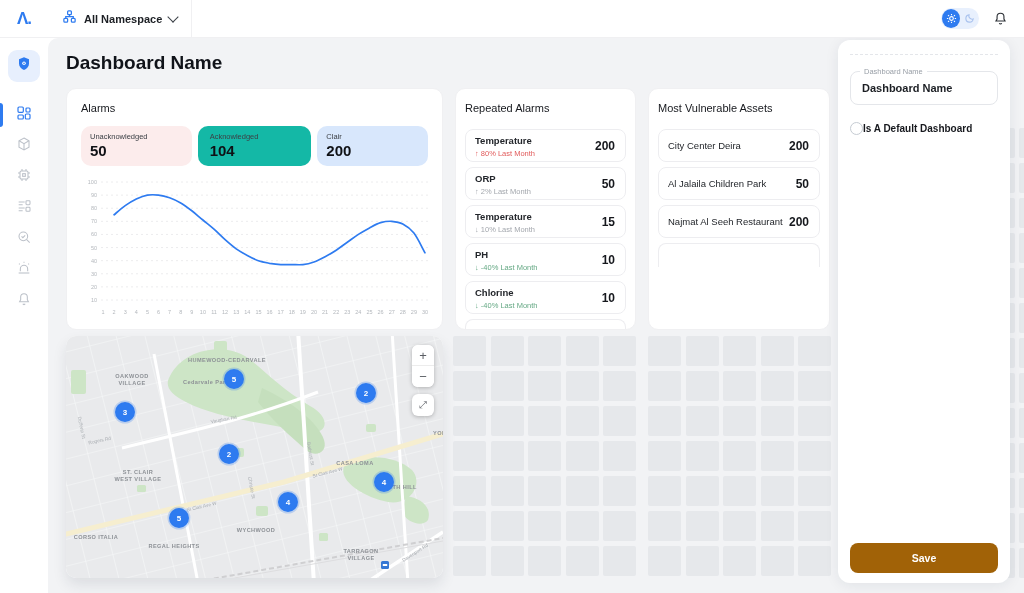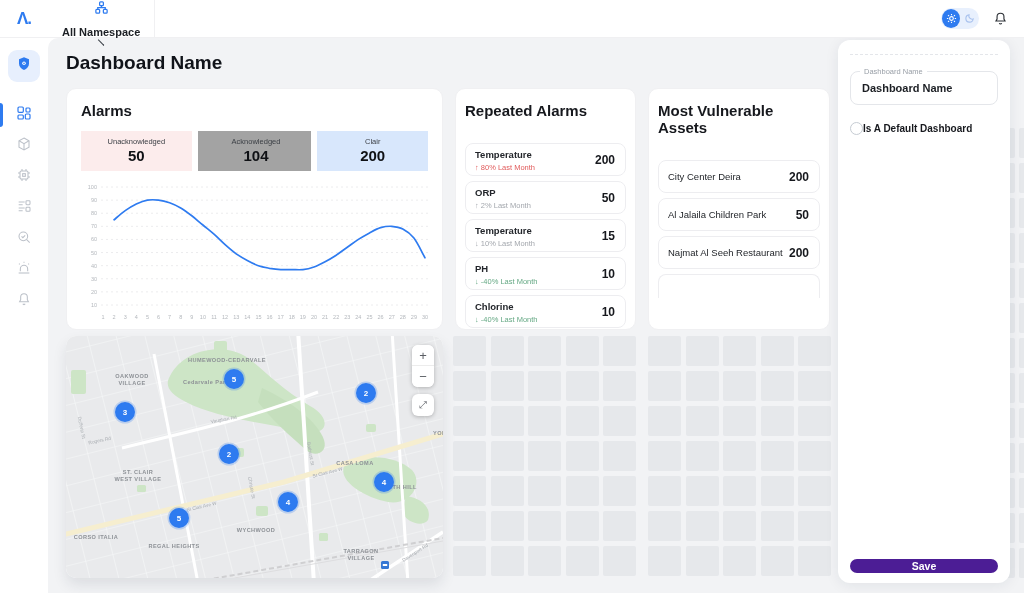--- a/index.html
+++ b/index.html
@@ -3,21 +3,21 @@
 <meta charset="utf-8">
 <style>
   * { margin:0; padding:0; box-sizing:border-box; }
   html,body { width:1024px; height:593px; overflow:hidden; }
   body { font-family:"Liberation Sans", sans-serif; background:#fff; position:relative; color:#16181d; }
 
   
   .topbar { position:absolute; left:0; top:0; width:1024px; height:38px; background:#fff;
             border-bottom:1px solid #f0f0f2; display:flex; align-items:center; z-index:5; }
   .logo { width:48px; text-align:center; font-weight:800; font-size:17px; color:#2e7bf0; letter-spacing:-1px; }
-  .ns-btn { display:flex; align-items:center; gap:7px; padding:0 14px; height:100%; cursor:pointer;flex-direction:column; }
+  .ns-btn { display:flex; align-items:center; gap:7px; padding:0 14px; height:100%; cursor:pointer; }
   .ns-label { font-size:11px; font-weight:700; color:#1c1f24; }
   .chev { width:8px; height:8px; border-right:1.6px solid #3a3f46; border-bottom:1.6px solid #3a3f46;
           transform:rotate(45deg); margin-top:-3px; }
   .top-div { width:1px; height:38px; background:#f0f0f2; }
   .topbar .spacer { flex:1; }
   .theme-toggle { width:38px; height:21px; border-radius:12px; background:#e8f0fd; display:flex;
                   align-items:center; padding:1px; margin-right:14px; cursor:pointer; }
   .tt-sun { width:19px; height:19px; border-radius:50%; background:#2e7bf0; display:flex;
             align-items:center; justify-content:center; }
   .tt-moon { width:19px; height:19px; display:flex; align-items:center; justify-content:center; }
@@ -38,34 +38,34 @@
   .side-item.active { color:#2e7bf0; }
   .side-item .bar { position:absolute; left:0; top:3px; width:3px; height:24px; background:#2e7bf0;
                     border-radius:0 3px 3px 0; }
 
   
   .main { position:absolute; left:48px; top:38px; right:0; bottom:0; background:#f2f3f5;
           border-top-left-radius:10px; }
   .page-title { position:absolute; left:18px; top:14px; font-size:19px; font-weight:800; color:#101319; }
 
   .card { position:absolute; background:#fff; border:1px solid #f0f0f2; border-radius:10px; overflow:hidden; }
-  .card-title { font-size:15px; font-weight:700; color:#16181d; }
+  .card-title { font-size:11px; font-weight:400; color:#16181d; }
 
   
   .alarms-card { left:18px; top:50px; width:377px; height:242px; padding:13px 14px; }
   .stats-row { display:flex; gap:6px; margin-top:12px; }
-  .stat { flex:1; height:40px; border-radius:0; padding:6px 9px;text-align:center; }
+  .stat { flex:1; height:40px; border-radius:10px; padding:6px 9px; }
   .stat .lb { font-size:7.5px; color:#3c4046; }
   .stat .vl { font-size:15px; font-weight:800; color:#0f1115; margin-top:1px; }
   .chart-wrap { margin-top:8px; }
 
   
   .rep-card { left:407px; top:50px; width:181px; height:242px; padding:13px 9px; }
   .vul-card { left:600px; top:50px; width:182px; height:242px; padding:13px 9px; }
-  .list { margin-top:24px; }
+  .list { margin-top:15px; }
   .li { position:relative; border:1px solid #ededf0; border-radius:8px; height:33px; margin-bottom:5px;
         padding:5px 9px; background:#fff; }
   .li .nm { font-size:9.5px; font-weight:700; color:#23262b; }
   .li .chg { font-size:7.5px; margin-top:3px; }
   .li .val { position:absolute; right:10px; top:50%; transform:translateY(-50%); font-size:12px;
              font-weight:700; color:#16181d; }
   .li.one { display:flex; align-items:center; }
   .li.one .nm { font-weight:400; font-size:9.5px; color:#1d2025; }
   .li.partial { height:24px; margin-bottom:0; border-bottom:none; border-radius:8px 8px 0 0; }
 
@@ -99,21 +99,21 @@
                color:#9aa0a8; }
   .fld input { width:100%; height:100%; border:none; outline:none; background:transparent;
                font-family:inherit; font-size:11px; font-weight:600; color:#1b1e23; padding:0 11px; }
   .radio-row { display:flex; align-items:center; margin-top:17px; cursor:pointer; }
   .radio { width:13px; height:13px; border-radius:50%; border:1.5px solid #c6ccd3; background:#fff; }
   .radio-label { font-size:10px; font-weight:700; color:#16181d; }
   .select { margin-top:17px; border:1px solid #e4e6ea; border-radius:8px; height:32px; display:flex;
             align-items:center; justify-content:space-between; padding:0 11px; cursor:pointer; }
   .select .ph { font-size:10.5px; color:#b3b8bf; }
   .select .chev { border-color:#6b7077; width:6px; height:6px; }
-  .save-btn { position:absolute; left:12px; right:12px; bottom:10px; height:14px; background:#4c1d95;
+  .save-btn { position:absolute; left:12px; right:12px; bottom:10px; height:30px; background:#a16207;
               color:#fff; border:none; border-radius:8px; font-size:10.5px; font-weight:700;
               font-family:inherit; cursor:pointer; }
 
   
   text { font-family:"Liberation Sans", sans-serif; }
 </style>
 </head>
 <body>
 
 <header class="topbar">
@@ -234,21 +234,21 @@
 <div class="main">
   <h1 class="page-title">Dashboard Name</h1>
 
   <section class="card alarms-card">
     <div class="card-title">Alarms</div>
     <div class="stats-row" id="alarm-stats">
         <div class="stat" style="background: rgb(252, 236, 236);">
           <div class="lb">Unacknowledged</div>
           <div class="vl">50</div>
         </div>
-        <div class="stat" style="background: #a3a3a3; padding-left: 12px;">
+        <div class="stat" style="background: #14b8a6; padding-left: 12px;">
           <div class="lb">Acknowledged</div>
           <div class="vl">104</div>
         </div>
         <div class="stat" style="background: rgb(216, 231, 252);">
           <div class="lb">Clair</div>
           <div class="vl">200</div>
         </div>
       </div>
     <div class="chart-wrap">
       <svg id="chart" width="349" height="150" viewBox="0 0 349 150">

